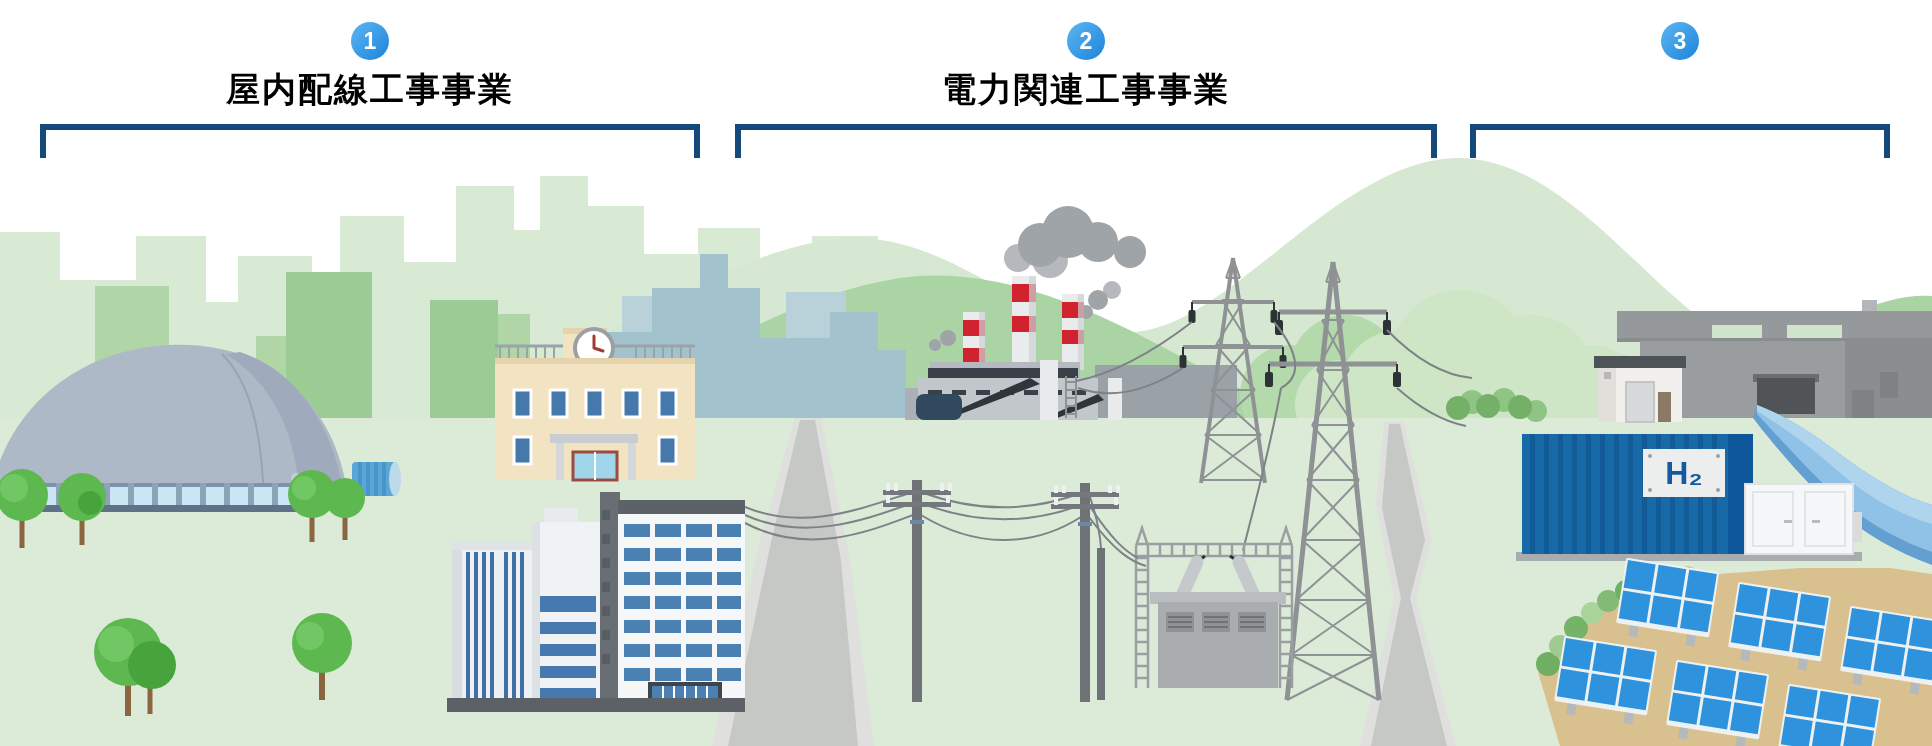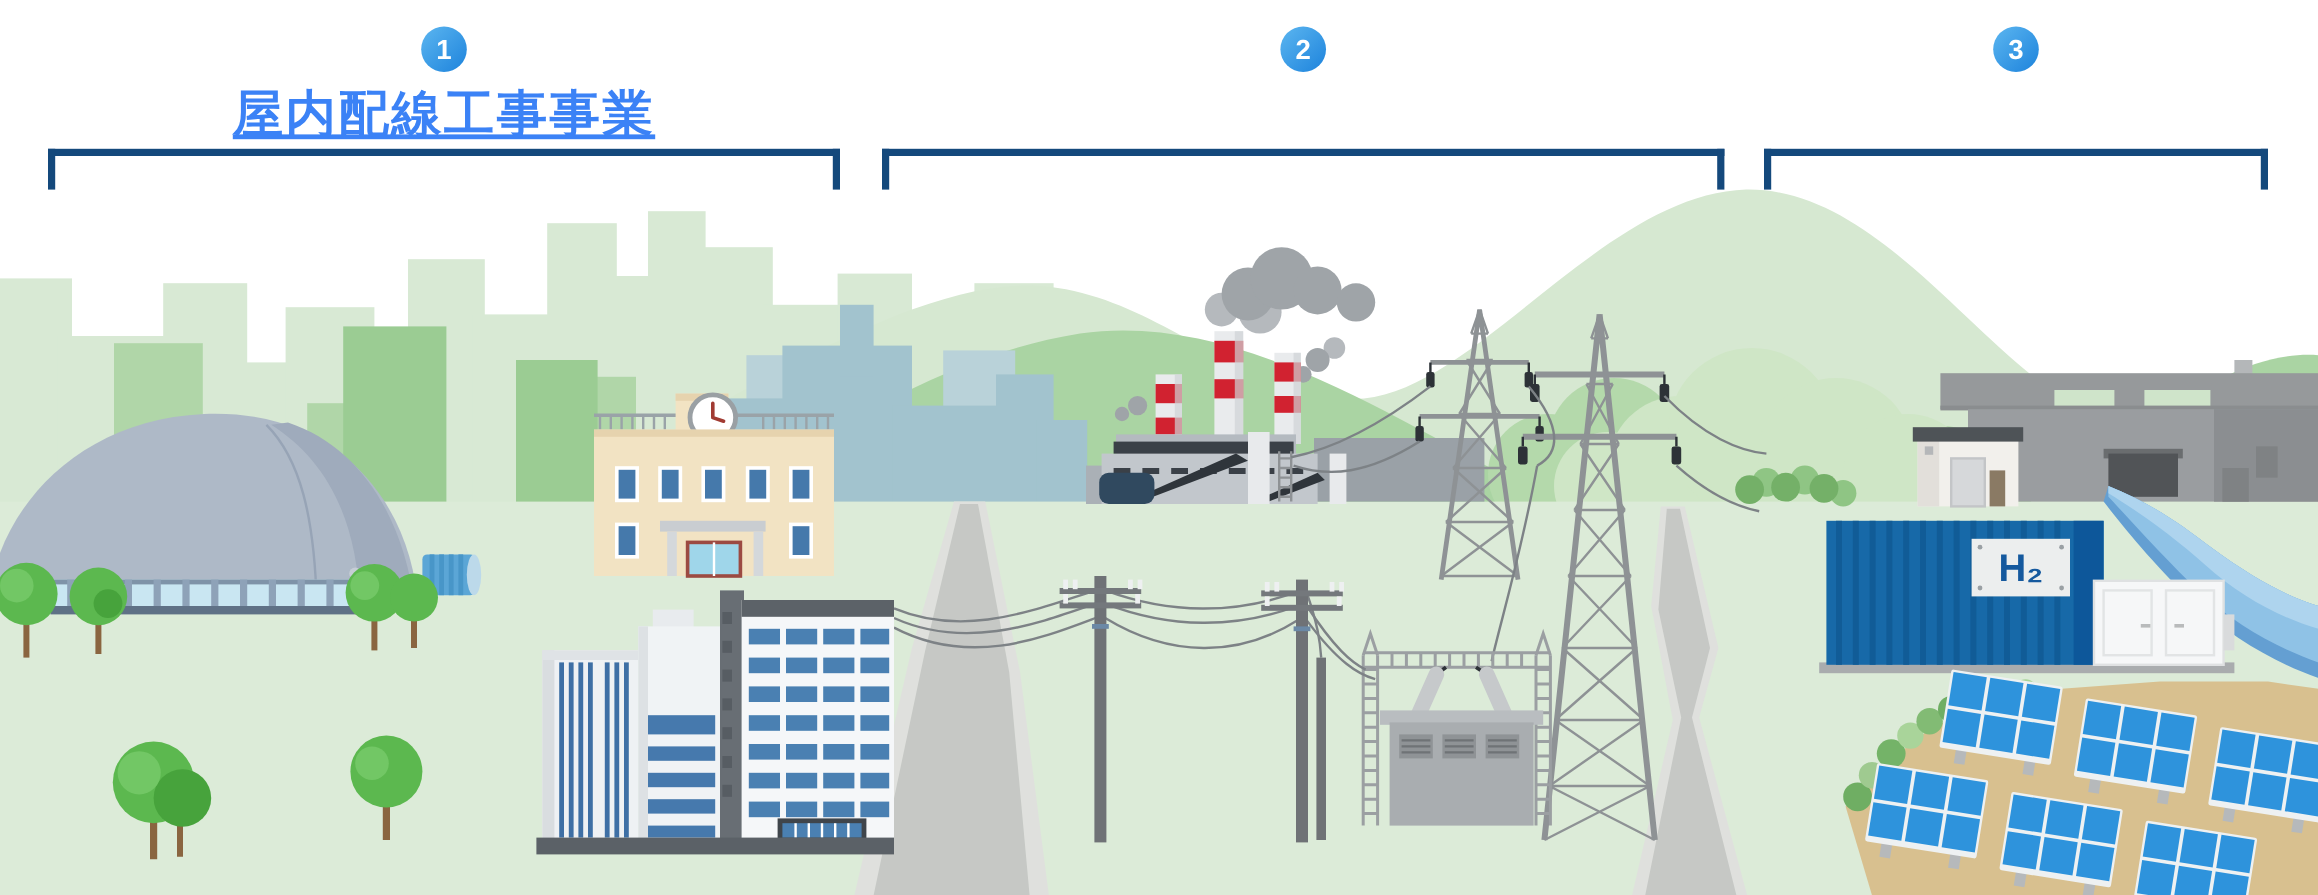--- a/index.html
+++ b/index.html
@@ -9,22 +9,22 @@
     font-family:"Liberation Sans","DejaVu Sans",sans-serif;
   }
   .biz-section{position:absolute;top:22px;text-align:center}
   .biz-badge{
     width:38px;height:38px;border-radius:50%;
     background:linear-gradient(135deg,#5cb6f0 0%,#1d83dc 100%);
     color:#fff;font-size:23px;font-weight:700;line-height:38px;
     margin:0 auto 7px auto;text-align:center;
   }
   .biz-label{
-    font-size:42px;font-weight:700;color:#3b82f6;
-    letter-spacing:2px;white-space:nowrap;text-decoration:underline;
+    font-size:34px;font-weight:700;color:#000000;
+    letter-spacing:2px;white-space:nowrap;
   }
   .bracket{
     position:absolute;top:124px;height:34px;box-sizing:border-box;
     border:6px solid #14497c;border-bottom:none;
   }
   .s1{left:40px;width:660px}
   .s2{left:735px;width:702px}
   .s3{left:1430px;width:500px}
   .b1{left:40px;width:660px}
   .b2{left:735px;width:702px}
@@ -37,20 +37,21 @@
 <div class="biz-section s1">
   <div class="biz-badge">
     <span>1</span>
   </div>
   <div class="biz-label">屋内配線工事事業</div>
 </div>
 <div class="biz-section s2">
   <div class="biz-badge">
     <span>2</span>
   </div>
+  <div class="biz-label">電力関連工事事業</div>
 </div>
 <div class="biz-section s3">
   <div class="biz-badge">
     <span>3</span>
   </div>
 </div>
 
 <div class="bracket b1"></div>
 <div class="bracket b2"></div>
 <div class="bracket b3"></div>

